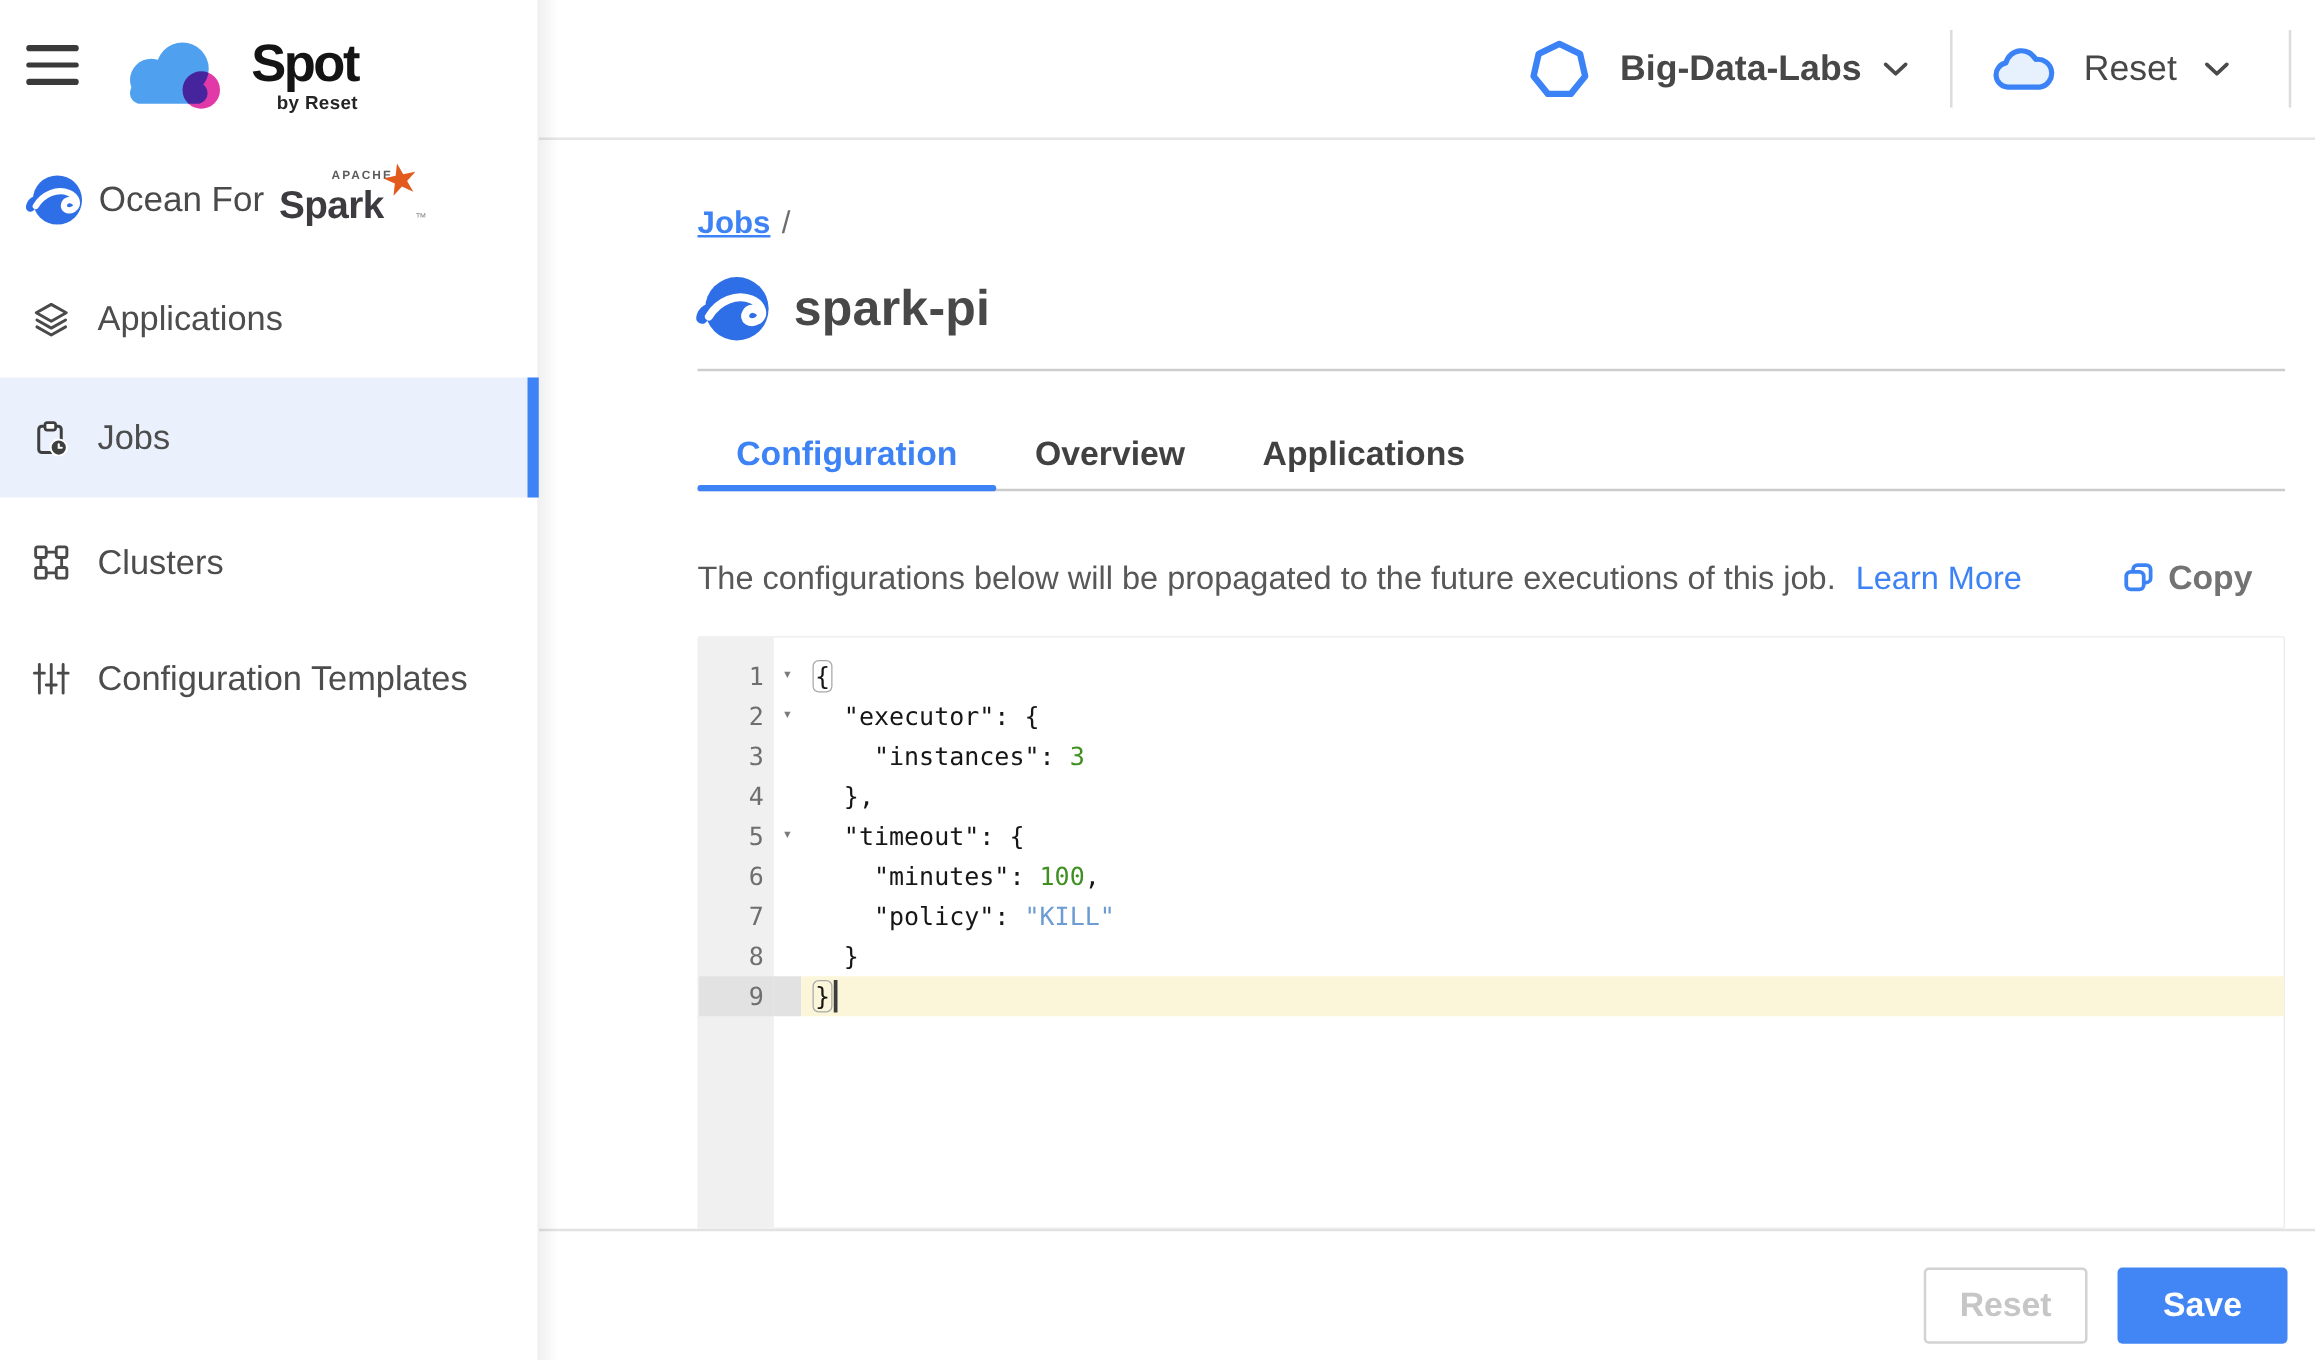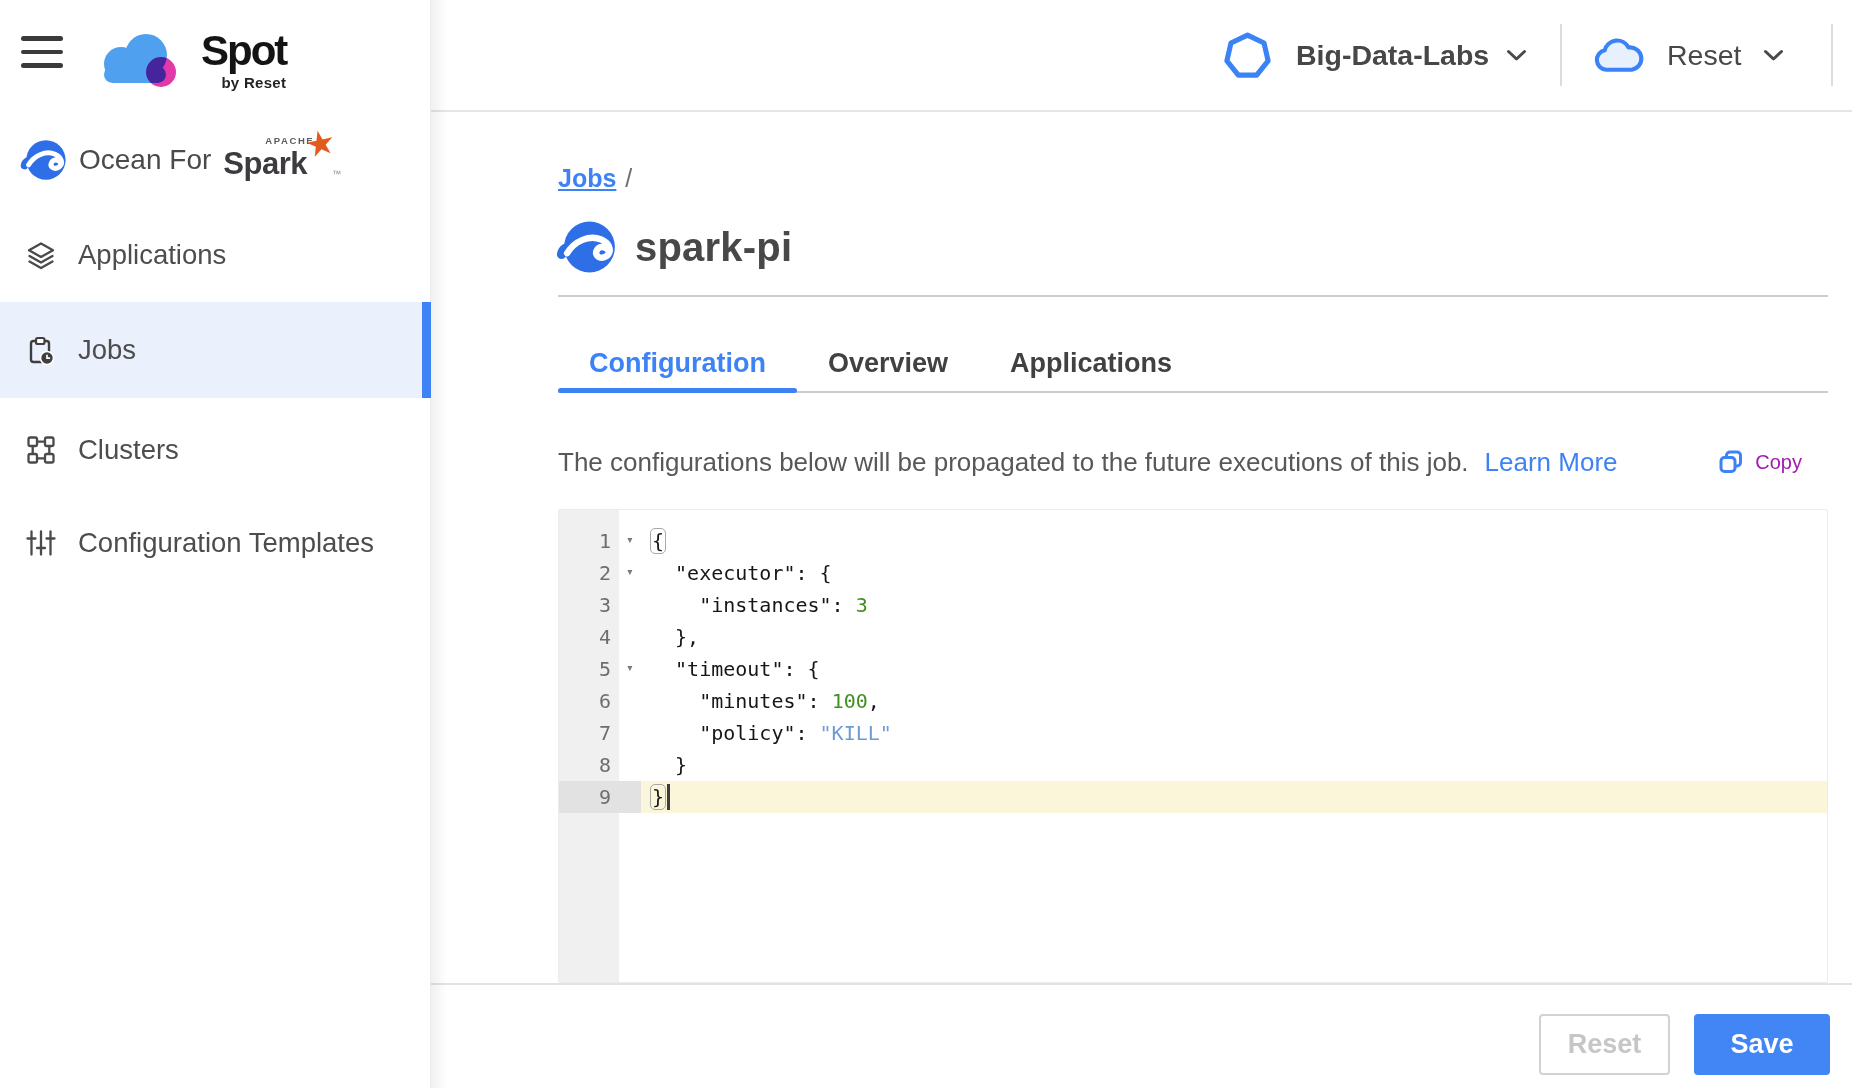--- a/index.html
+++ b/index.html
@@ -56,21 +56,21 @@
   .tab { position:relative; padding:0 31px; display:flex; align-items:center; font-size:27px; font-weight:600;
          color:#414141; cursor:pointer; }
   .tab.active { color:#3D83F5; }
   .tab.active::after { content:""; position:absolute; left:0; right:0; bottom:-2px; height:5px;
                        background:#3D83F5; border-radius:3px; }
 
   .desc-row { position:absolute; left:558px; top:444px; width:1270px; height:36px; display:flex; align-items:center; }
   .desc-text { font-size:26px; color:#585858; }
   .learn-more { font-size:26px; color:#3D83F5; margin-left:16px; cursor:pointer; }
   .copy-btn { margin-left:auto; margin-right:26px; display:flex; align-items:center; cursor:pointer; }
-  .copy-btn .copy-label { font-size:20px; font-weight:400; color:#a21caf; margin-left:11px; }
+  .copy-btn .copy-label { font-size:27px; font-weight:700; color:#737373; margin-left:11px; }
 
   
   .editor { position:absolute; left:558px; top:509px; width:1270px; height:474px;
             border:1px solid #ececec; border-radius:2px; background:#fff; }
   .gutter-bg { position:absolute; left:0; top:0; width:60px; height:100%; background:#f0f0f0; }
   .erows { position:absolute; left:0; top:15px; right:0;
            font-family:"DejaVu Sans Mono", monospace; font-size:20px; line-height:32px; }
   .erow { display:flex; height:32px; }
   .ln { width:60px; text-align:right; padding-right:8px; color:#6e6e6e; position:relative; z-index:1; }
   .fold { width:22px; text-align:center; font-size:13px; color:#7a7a7a; line-height:30px; cursor:pointer; }

